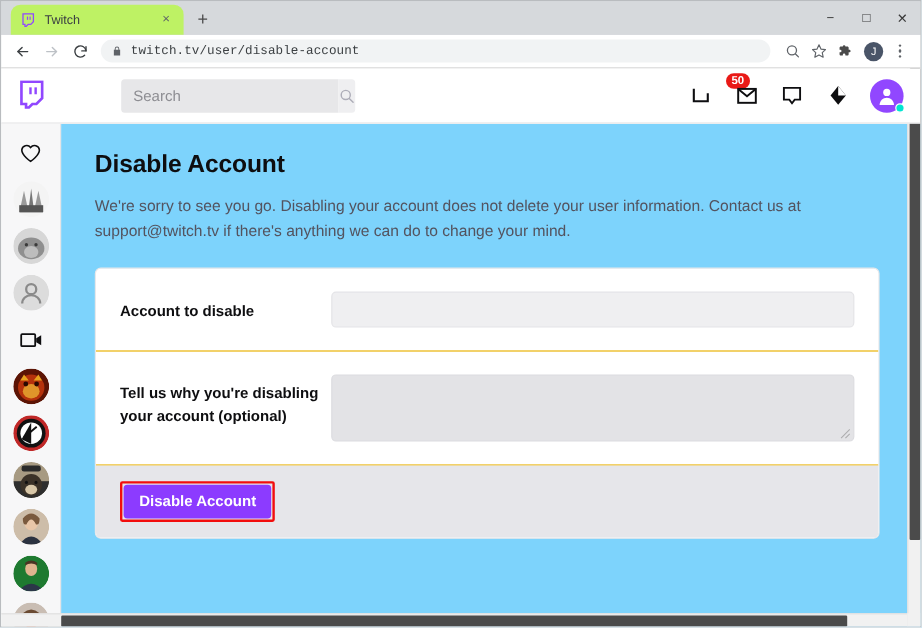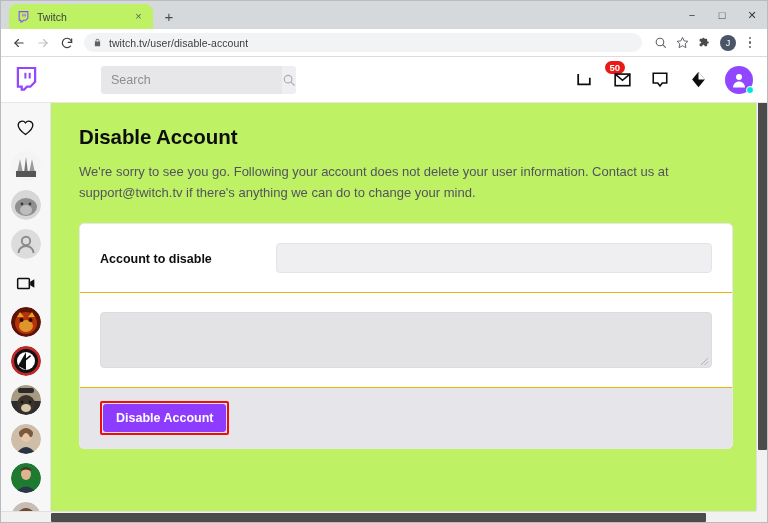--- a/index.html
+++ b/index.html
@@ -79,20 +79,21 @@
   }
   .nav-btn.disabled { color: #bdc1c6; }
   .omnibox {
     flex: 1; height: 19px;
     background: #f1f3f4;
     border-radius: 10px;
     display: flex; align-items: center;
     margin: 0 6px 0 4px;
     padding: 0 9px;
     gap: 7px;
+    font-family: Liberation Mono, monospace;
   }
   .lock-icon { flex-shrink: 0; display:flex; }
   .omnibox-url {
     font-size: 10.5px; color: #3c4043;
     white-space: nowrap; overflow: hidden;
     letter-spacing: 0.05px;
   }
   .tb-icon {
     width: 20px; height: 20px;
     display: flex; align-items: center; justify-content: center;
@@ -215,21 +216,21 @@
     flex-shrink: 0;
   }
   .side-av {
     width: 30px; height: 30px; border-radius: 50%;
     overflow: hidden; flex-shrink: 0;
     display: block;
   }
 
   .tw-content {
     flex: 1;
-    background: #bef264;
+    background: #7dd3fc;
     padding: 22px 34px 0 28px;
     overflow: hidden;
     position: relative;
   }
 
   .page-title {
     font-size: 20.5px; font-weight: bold; color: #0e0e10;
     margin-bottom: 13px; letter-spacing: -0.1px;
   }
   .page-desc {
@@ -625,32 +626,33 @@
               <path d="M6 12 a3 4 0 0 0 0 6" fill="#3b3b3b"></path>
               <path d="M24 12 a3 4 0 0 1 0 6" fill="#3b3b3b"></path>
               <path d="M5 30 Q15 20 25 30 Z" fill="#44464c"></path>
             </g>
           </svg>
         </div>
       </div>
 
       <div class="tw-content">
         <h1 class="page-title">Disable Account</h1>
-        <p class="page-desc">We're sorry to see you go. Following your account does not delete your user information. Contact us at support@twitch.tv if there's anything we can do to change your mind.</p>
+        <p class="page-desc">We're sorry to see you go. Disabling your account does not delete your user information. Contact us at support@twitch.tv if there's anything we can do to change your mind.</p>
 
         <div class="card">
 
           <div class="card-row">
             <div class="row-label">Account to disable</div>
             <div class="row-field">
               <input class="tw-input" type="text" placeholder="" style="">
             </div>
           </div>
 
           <div class="card-row">
+            <div class="row-label">Tell us why you're disabling your account (optional)</div>
             <div class="row-field">
               <div class="tw-textarea">
                 <svg class="resize-grip" viewBox="0 0 10 10">
                   <line x1="9" y1="1" x2="1" y2="9" stroke="#6b6b6b" stroke-width="1"></line>
                   <line x1="9" y1="5" x2="5" y2="9" stroke="#6b6b6b" stroke-width="1"></line>
                 </svg>
               </div>
             </div>
           </div>
 

